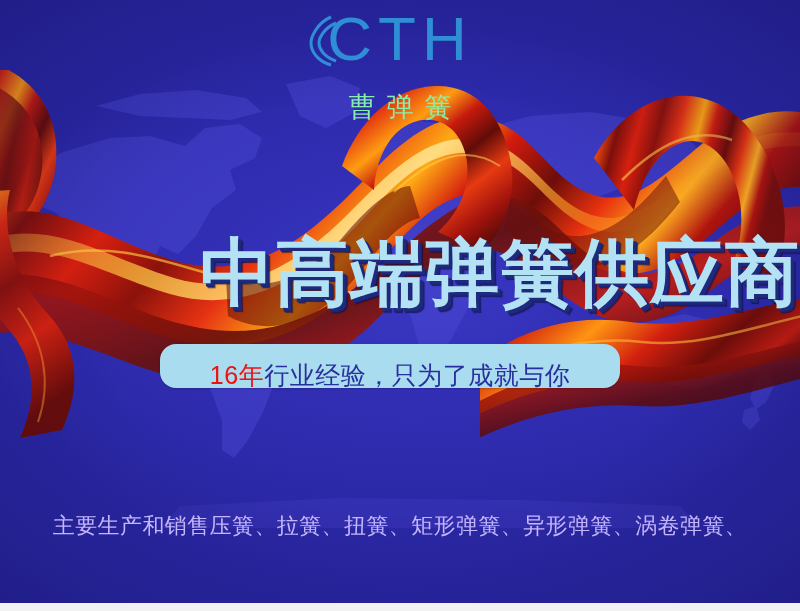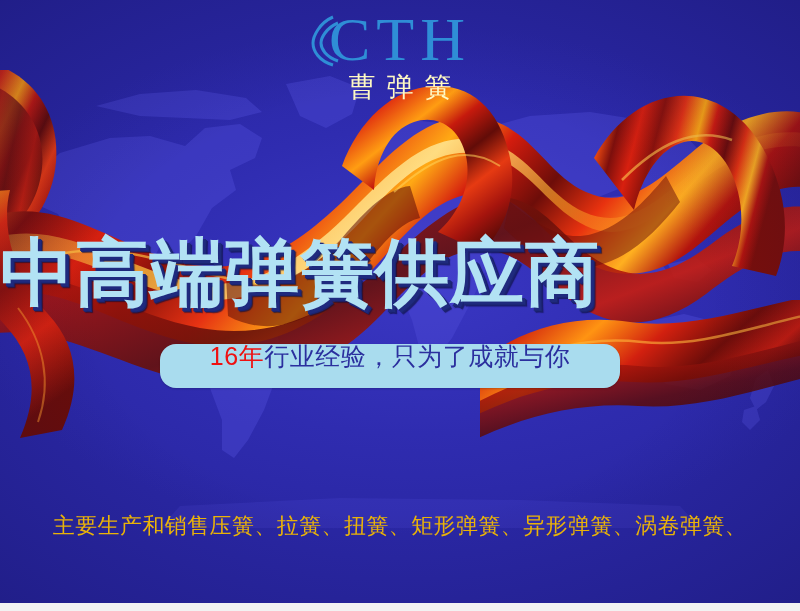--- a/index.html
+++ b/index.html
@@ -73,53 +73,53 @@
     position: absolute;
     left: 0;
     right: 0;
     top: 8px;
     text-align: center;
     z-index: 6;
   }
   .logo-mark {
     position: relative;
     display: inline-block;
-    font-family: Liberation Serif, serif;
+    font-family: Liberation Sans, sans-serif;
     font-size: 62px;
     line-height: 1;
     letter-spacing: 6px;
     color: #2f8ed6;
     font-weight: 400;
   }
   .logo-arcs {
     position: absolute;
     left: -20px;
     top: 5px;
     width: 30px;
     height: 55px;
   }
   .logo-arcs svg { display:block; width:100%; height:100%; }
   .logo-cn {
-    margin-top: 4px;
+    margin-top: 24px;
     font-family: "Liberation Serif", "DejaVu Serif", serif;
     font-size: 27px;
     line-height: 1;
     letter-spacing: 11px;
-    color: #fef9c3;
+    color: #86efac;
     font-weight: 400;
     text-indent: 11px;
   }
 
   
   .headline {
     position: absolute;
     left: 0;
     right: 0;
     top: 236px;
-    text-align: left;
+    text-align: right;
     z-index: 7;
     font-size: 74px;
     line-height: 1;
     font-weight: 700;
     letter-spacing: 1px;
     color: #b2e2f4;
     text-shadow:
       3px 3px 0 #1f2a7e,
       4px 4px 0 #1b2470,
       5px 5px 1px rgba(10,14,60,0.65);
@@ -130,21 +130,21 @@
   .pill {
     position: absolute;
     left: 160px;
     top: 344px;
     width: 460px;
     height: 44px;
     border-radius: 16px;
     background: #a9dcee;
     z-index: 8;
     display: flex;
-    align-items: flex-start;
+    align-items: flex-end;
     justify-content: center;
     box-shadow: 0 1px 2px rgba(0,0,0,0.18);
   }
   .pill-text {
     font-size: 25px;
     line-height: 1;
     color: #2b2f9e;
     letter-spacing: 0.5px;
     white-space: nowrap;
   }
@@ -172,21 +172,21 @@
   }
 
   
   .desc {
     position: absolute;
     left: 0;
     right: 0;
     top: 508px;
     text-align: center;
     z-index: 9;
-    color: #eab308;
+    color: #c4b5fd;
     font-size: 22px;
     line-height: 36px;
     letter-spacing: 0.4px;
     white-space: nowrap;
   }
 
   .bottom-strip {
     position: absolute;
     left: 0;
     right: 0;

